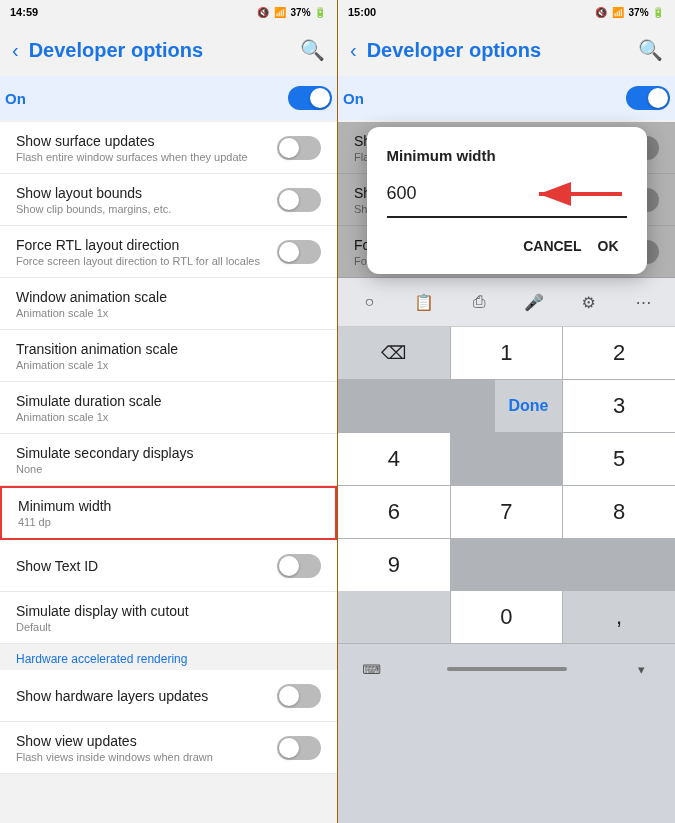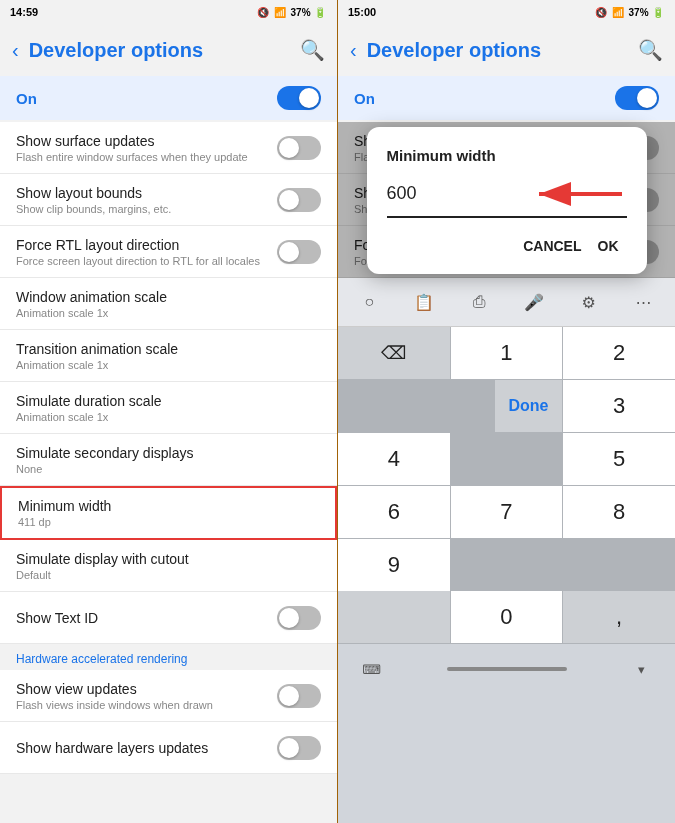--- a/index.html
+++ b/index.html
@@ -65,21 +65,21 @@
     }
 
     .header-search {
       font-size: 20px;
       color: #555;
       cursor: pointer;
     }
 
     .on-bar {
       background: #e8f0fe;
-      padding: 10px 16px;
+      padding: 10px 5px;
       display: flex;
       align-items: center;
       justify-content: space-between;
       margin-bottom: 2px;
     }
 
     .on-label {
       font-size: 15px;
       font-weight: 600;
       color: #1a73e8;
@@ -417,49 +417,49 @@
 
     <div class="setting-item highlighted">
       <div class="setting-text">
         <div class="setting-title">Minimum width</div>
         <div class="setting-subtitle">411 dp</div>
       </div>
     </div>
 
     <div class="setting-item">
       <div class="setting-text">
+        <div class="setting-title">Show Text ID</div>
+      </div>
+      <div class="toggle off">
+        <div class="toggle-knob"></div>
+      </div>
+    </div>
+
+    <div class="setting-item">
+      <div class="setting-text">
         <div class="setting-title">Simulate display with cutout</div>
         <div class="setting-subtitle">Default</div>
       </div>
     </div>
 
-    <div class="setting-item">
-      <div class="setting-text">
-        <div class="setting-title">Show Text ID</div>
+    <div class="section-label">Hardware accelerated rendering</div>
+
+    <div class="setting-item">
+      <div class="setting-text">
+        <div class="setting-title">Show hardware layers updates</div>
       </div>
       <div class="toggle off">
         <div class="toggle-knob"></div>
       </div>
     </div>
 
-    <div class="section-label">Hardware accelerated rendering</div>
-
     <div class="setting-item">
       <div class="setting-text">
         <div class="setting-title">Show view updates</div>
         <div class="setting-subtitle">Flash views inside windows when drawn</div>
-      </div>
-      <div class="toggle off">
-        <div class="toggle-knob"></div>
-      </div>
-    </div>
-
-    <div class="setting-item">
-      <div class="setting-text">
-        <div class="setting-title">Show hardware layers updates</div>
       </div>
       <div class="toggle off">
         <div class="toggle-knob"></div>
       </div>
     </div>
   </div>
 </div>
 
 <div class="phone-panel-right">
 

